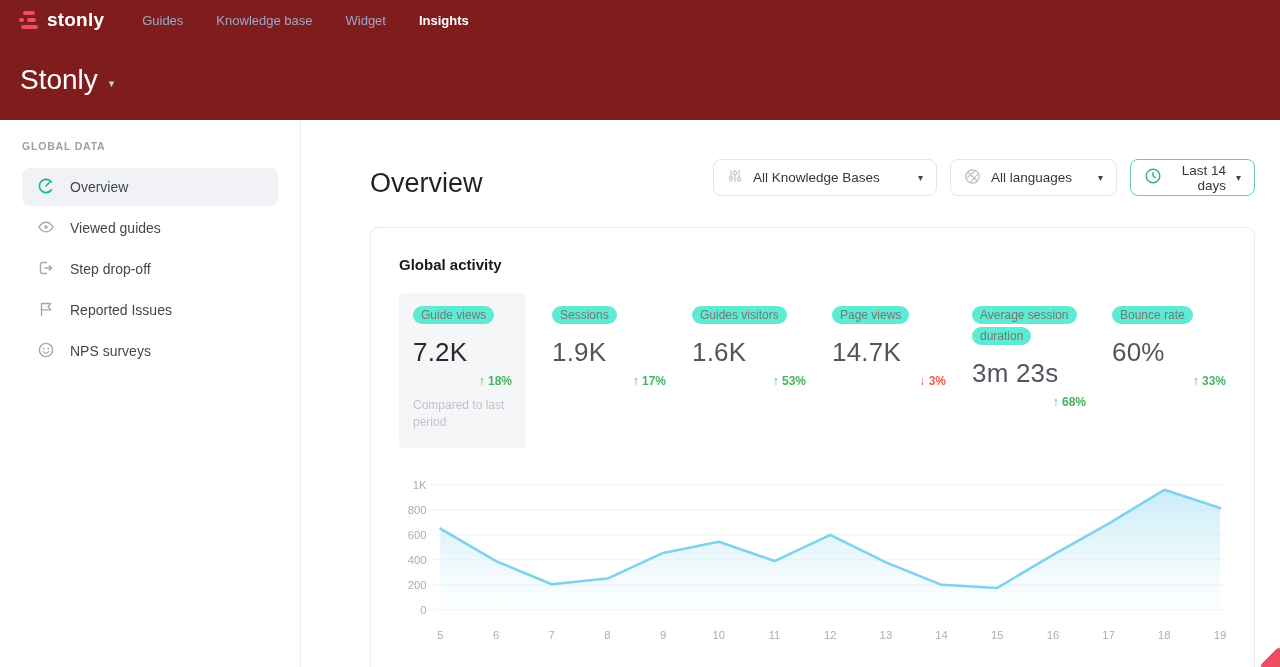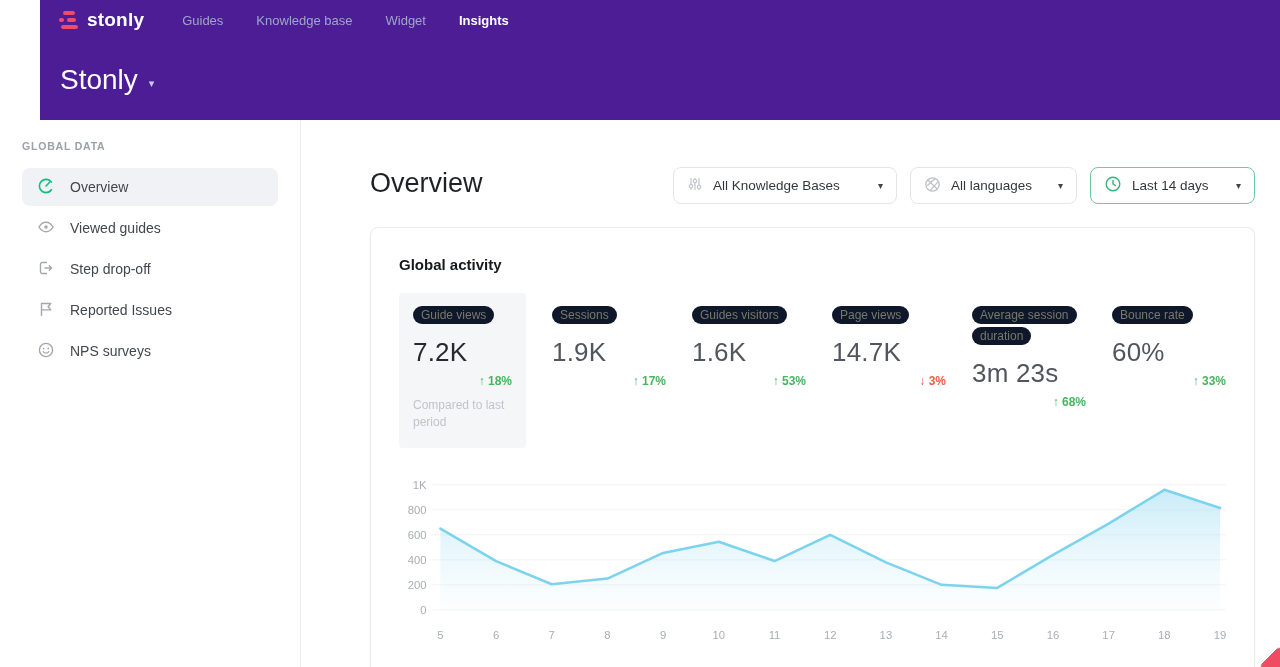--- a/index.html
+++ b/index.html
@@ -1,19 +1,19 @@
 <!DOCTYPE html>
 <html><head>
 <meta charset="utf-8">
 <style>
   * { margin:0; padding:0; box-sizing:border-box; }
   html,body { width:1280px; height:667px; font-family:"Liberation Sans", sans-serif; background:#fff; overflow:hidden; }
 
   
-  .tophead { background:#4c1d95; height:120px; position:relative;margin-left:40px; }
+  .tophead { background:#7f1d1d; height:120px; position:relative; }
   .topnav { display:flex; align-items:center; height:40px; padding-left:18px; }
   .brand { display:flex; align-items:center; gap:7px; cursor:pointer; }
   .logo-mark { width:22px; height:20px; position:relative; }
   .logo-mark i { position:absolute; background:#f14b6a; border-radius:3px; height:4px; display:block; }
   .logo-mark i.b1 { top:1px; left:5px; width:12px; }
   .logo-mark i.b2 { top:8px; left:1px; width:5px; }
   .logo-mark i.b2b { top:8px; left:9px; width:9px; }
   .logo-mark i.b3 { top:15px; left:3px; width:17px; }
   .brand-name { color:#fff; font-size:19px; font-weight:700; letter-spacing:.2px; }
   .nav-items { display:flex; align-items:center; margin-left:38px; gap:33px; }
@@ -27,34 +27,34 @@
   .content { display:flex; height:547px; }
   .sidebar { width:301px; border-right:1px solid #e9eaee; padding-top:20px; flex-shrink:0; }
   .side-section { color:#9aa1a9; font-size:10.5px; font-weight:700; letter-spacing:.8px; margin:0 0 16px 22px; }
   .side-item { display:flex; align-items:center; gap:15px; height:38px; margin:0 22px 3px 22px; padding-left:15px; border-radius:8px; font-size:14px; color:#42474e; cursor:pointer; }
   .side-item.active { background:#f1f2f5; }
   .side-item svg { flex-shrink:0; }
 
   .main { flex:1; position:relative; background:#fff; }
   .page-title { font-size:27px; font-weight:400; color:#1e2126; position:absolute; left:69px; top:48px; }
 
-  .filters { position:absolute; top:47px; right:25px; display:flex; gap:13px;text-align:right; }
+  .filters { position:absolute; top:39px; right:25px; display:flex; gap:13px;text-align:right; }
   .filter-btn { height:37px; background:#fff; border:1px solid #e3e5e9; border-radius:8px; display:flex; align-items:center; padding:0 13px; gap:10px; font-size:13.5px; color:#33373d; cursor:pointer; }
   .filter-btn .caret { margin-left:auto; font-size:10px; color:#41454c; }
   .filter-btn.accent { border:1px solid #6cc9a0; }
-  .f-kb { width:224px; } .f-lang { width:167px; } .f-date { width:165px; }
+  .f-kb { width:224px; } .f-lang { width:167px; } .f-date { width:125px; }
 
   
   .card { position:absolute; left:69px; top:107px; width:885px; background:#fff; border:1px solid #e9ebee; border-radius:8px; box-shadow:0 1px 3px rgba(40,50,60,.04); padding:28px; }
   .card-title { font-size:15px; font-weight:700; color:#17191c; }
 
   .metrics { display:flex; gap:26px; margin-top:20px; align-items:flex-start; }
   .metric { flex:1; padding-top:12px; }
   .metric.selected { flex:0 0 127px; background:#f5f6f7; border-radius:4px; padding:12px 14px 16px 14px; }
-  .pill { display:inline; background:#0f172a; color:#76796c; font-size:12px; line-height:1.75; padding:2px 8px; border-radius:10px; -webkit-box-decoration-break:clone; box-decoration-break:clone; }
+  .pill { display:inline; background:#5eead4; color:#76796c; font-size:12px; line-height:1.75; padding:2px 8px; border-radius:10px; -webkit-box-decoration-break:clone; box-decoration-break:clone; }
   .mval { font-size:26px; color:#51565e; margin-top:11px; letter-spacing:.2px; }
   .metric.selected .mval { color:#26292e; }
   .mdelta { font-size:12px; font-weight:700; color:#47b45f; margin-top:6px;text-align:right; }
   .mdelta.down { color:#f35a43; }
   .mnote { font-size:12px; color:#c0c4ca; margin-top:9px; line-height:1.45; max-width:104px; }
   .mnote:empty { display:none; }
 
   .chart-wrap { margin-top:24px; }
   .chart-wrap svg { display:block; width:100%; height:auto; }
 

